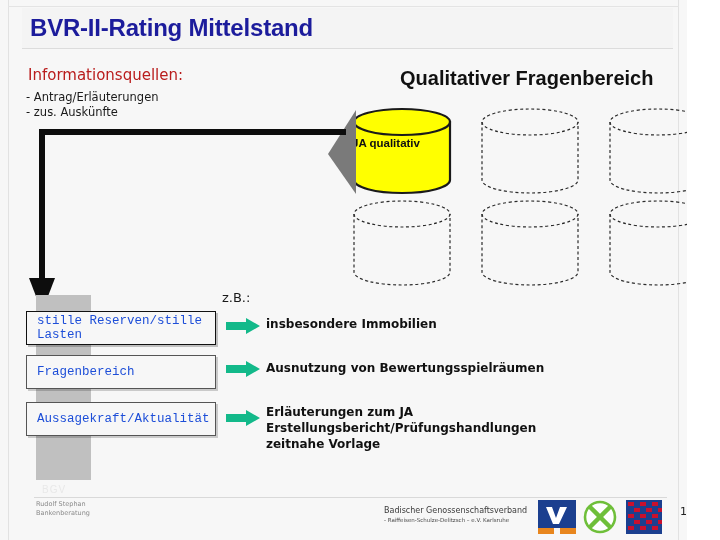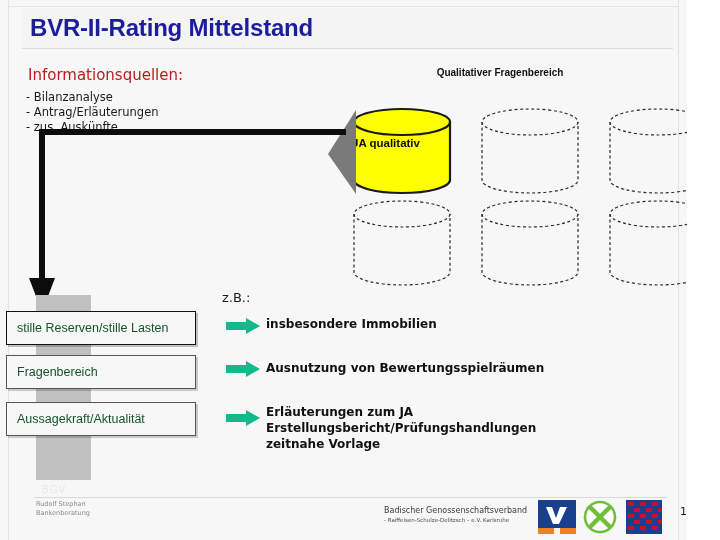--- a/index.html
+++ b/index.html
@@ -38,22 +38,22 @@
   }
   #info-list{
     position:absolute;left:26px;top:90px;
     font-size:11.5px;color:#1a1a1a;line-height:15px;
     font-family:"DejaVu Sans", sans-serif;
   }
   #info-list div{white-space:nowrap;}
 
   
   #qual-header{
-    position:absolute;left:380px;top:67px;width:240px;text-align:center;
-    font-size:10px;font-weight:bold;color:#111111;white-space:nowrap;
+    position:absolute;left:400px;top:67px;width:240px;text-align:center;
+    font-size:20px;font-weight:bold;color:#111111;white-space:nowrap;
   }
 
   
   .cyl{position:absolute;width:100px;height:86px;}
   .cyl svg{display:block;width:100px;height:86px;overflow:visible;}
   .cyl .cyl-label{
     position:absolute;left:0;top:28px;width:100px;
     font-size:11.5px;font-weight:bold;color:#111;line-height:14px;
     pointer-events:none;
   }
@@ -71,27 +71,27 @@
   #elbow-arrow{position:absolute;left:28px;top:126px;width:320px;height:190px;}
 
   
   #gray-bar{
     position:absolute;left:36px;top:295px;width:55px;height:185px;
     background:#c0c0c0;
   }
 
   
   .box{
-    position:absolute;left:6px;width:190px;height:34px;
+    position:absolute;left:26px;width:190px;height:34px;
     background:#f7f7f7;
     box-sizing:border-box;
     display:flex;align-items:center;
     padding-left:10px;
-    font-size:12.5px;color:#14532d;
-    font-family:Liberation Sans, sans-serif;
+    font-size:12.5px;color:#1d4ed8;
+    font-family:Liberation Mono, monospace;
   }
   #box-0{top:311px;border:1.5px solid #111;box-shadow:2px 2px 0 rgba(0,0,0,0.22);}
   #box-1{top:355px;border:1px solid #555;box-shadow:2px 2px 0 rgba(0,0,0,0.18);}
   #box-2{top:402px;border:1px solid #555;box-shadow:2px 2px 0 rgba(0,0,0,0.18);}
 
   
   #zb-label{
     position:absolute;left:222px;top:290px;
     font-size:13px;color:#1a1a1a;font-family:"DejaVu Sans", sans-serif;
   }
@@ -153,21 +153,20 @@
 
   <div class="frame-left"></div>
   <div class="frame-right"></div>
   <div class="frame-top"></div>
 
   <div id="title-band"></div>
   <div id="page-title">BVR-II-Rating Mittelstand</div>
 
   <div id="info-heading">Informationsquellen:</div>
   <div id="info-list">
-    <div>- Bilanzanalyse</div>
     <div>- Antrag/Erläuterungen</div>
     <div>- zus. Auskünfte</div>
   </div>
 
   <div id="qual-header">Qualitativer Fragenbereich</div>
 
   <div class="cyl" id="cyl-0">
     <svg viewBox="0 0 100 86">
       <path d="M2,14 L2,72 A48,13 0 0 0 98,72 L98,14 Z" fill="#ffff00" stroke="#1a1a1a" stroke-width="2.2"></path>
       <ellipse cx="50" cy="14" rx="48" ry="13" fill="#ffff00" stroke="#1a1a1a" stroke-width="2.2"></ellipse>

